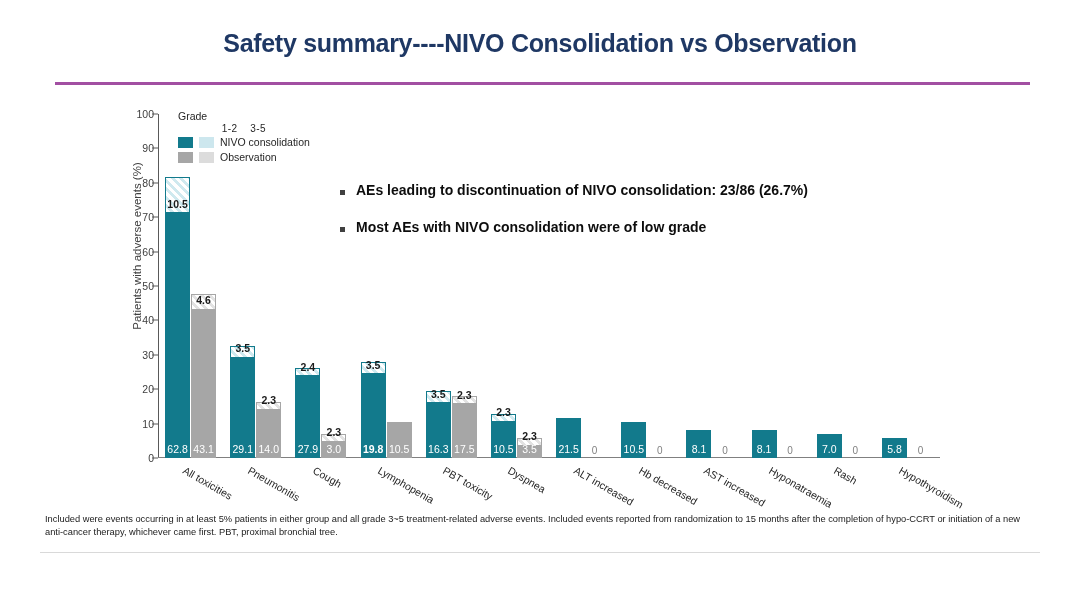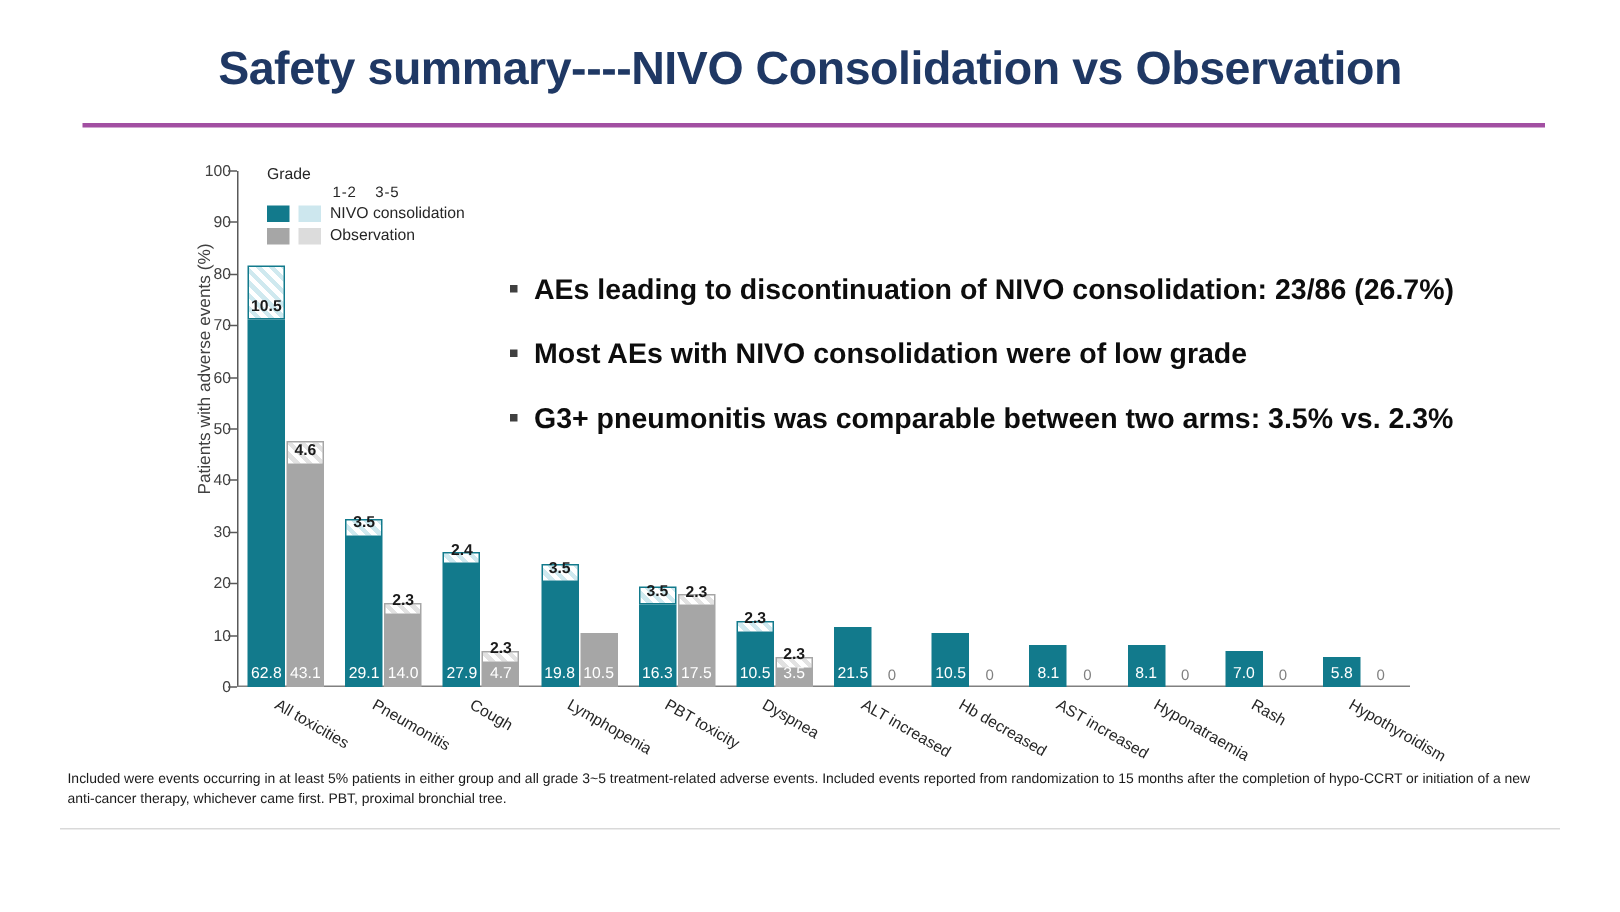--- a/index.html
+++ b/index.html
@@ -6,21 +6,21 @@
   body{
     width:1080px;height:608px;background:#ffffff;
     font-family:"Liberation Sans", sans-serif;
     overflow:hidden;position:relative;
   }
   .slide{position:absolute;inset:0;background:#fff;}
 
   
   .title-wrap{position:absolute;left:0;top:30px;width:1080px;text-align:center;}
   .title{
-    font-size:31px;font-weight:bold;color:#1F3864;
+    font-size:25px;font-weight:bold;color:#1F3864;
     letter-spacing:-0.3px;line-height:1.05;white-space:nowrap;
   }
   .title-rule{
     position:absolute;left:55px;top:82px;width:975px;height:3px;background:#A24FA2;
   }
 
   
   .chart{position:absolute;left:110px;top:108px;width:830px;height:400px;}
   .plot{position:absolute;left:48px;top:6px;right:0;bottom:50px;}
   .axis-line-y{position:absolute;left:48px;top:6px;width:1px;bottom:50px;background:#595959;}
@@ -83,21 +83,21 @@
   .sw.n-low{background:#127A8C;}
   .sw.n-high{background:#CDE7EE;}
   .sw.o-low{background:#A6A6A6;}
   .sw.o-high{background:#DCDCDC;}
   .lname{font-size:10.5px;color:#262626;}
 
   
   .bullets{position:absolute;left:340px;top:182px;width:660px;}
   .bullet{display:flex;align-items:flex-start;gap:11px;margin-bottom:19px;}
   .bullet .sq{width:5px;height:5px;background:#404040;margin-top:8px;flex:0 0 auto;}
-  .bullet .btxt{font-size:19px;font-weight:bold;color:#0d0d0d;line-height:1.25;}
+  .bullet .btxt{font-size:14px;font-weight:bold;color:#0d0d0d;line-height:1.25;}
 
   
   .footnote{
     position:absolute;left:45px;top:513px;width:990px;
     font-size:9.3px;color:#1a1a1a;line-height:1.45;
   }
   .fn-rule{position:absolute;left:40px;top:552px;width:1000px;height:1px;background:#d9d9d9;}
 
   
   .footer{position:absolute;left:0;top:556px;width:1080px;height:52px;background:#ffffff;}
@@ -195,33 +195,33 @@
                 </div>
                 <div class="seg low" style="height: 82px;">
                   <span class="vlab inlow-n">27.9</span>
                 </div>
               </div>
               <div class="bar obs">
                 <div class="seg high" style="height: 7.912px;">
                   <span class="vlab inhigh">2.3</span>
                 </div>
                 <div class="seg low" style="height: 16.168px;">
-                  <span class="vlab inlow-o">4.7</span>
+                  <span class="vlab inlow-o">3.0</span>
                 </div>
               </div>
             </div>
             <div class="xlab">Cough</div>
           </div>
           <div class="group">
             <div class="pair">
               <div class="bar nivo">
                 <div class="seg high" style="height: 12.04px;">
                   <span class="vlab inhigh">3.5</span>
                 </div>
-                <div class="seg low" style="height: 70px;">
+                <div class="seg low" style="height: 84px; font-weight: bold;">
                   <span class="vlab inlow-n">19.8</span>
                 </div>
               </div>
               <div class="bar obs">
                 <div class="seg low" style="height: 36.12px;">
                   <span class="vlab inlow-o">10.5</span>
                 </div>
               </div>
             </div>
             <div class="xlab">Lymphopenia</div>
@@ -371,24 +371,20 @@
 
   <div class="bullets" id="bullets">
       <div class="bullet">
         <span class="sq"></span>
         <span class="btxt">AEs leading to discontinuation of NIVO consolidation:  23/86 (26.7%)</span>
       </div>
       <div class="bullet">
         <span class="sq"></span>
         <span class="btxt">Most AEs with NIVO consolidation were of low grade</span>
       </div>
-      <div class="bullet">
-        <span class="sq"></span>
-        <span class="btxt">G3+ pneumonitis was comparable between two arms: 3.5% vs. 2.3%</span>
-      </div>
     </div>
 
   <div class="footnote">Included were events occurring in at least 5% patients in either group and all grade 3~5 treatment-related adverse events. Included events reported from randomization to 15 months after the completion of hypo-CCRT or initiation of a new anti-cancer therapy, whichever came first. PBT, proximal bronchial tree.</div>
   <div class="fn-rule"></div>
 
   <div class="footer">
     
     
     
     

